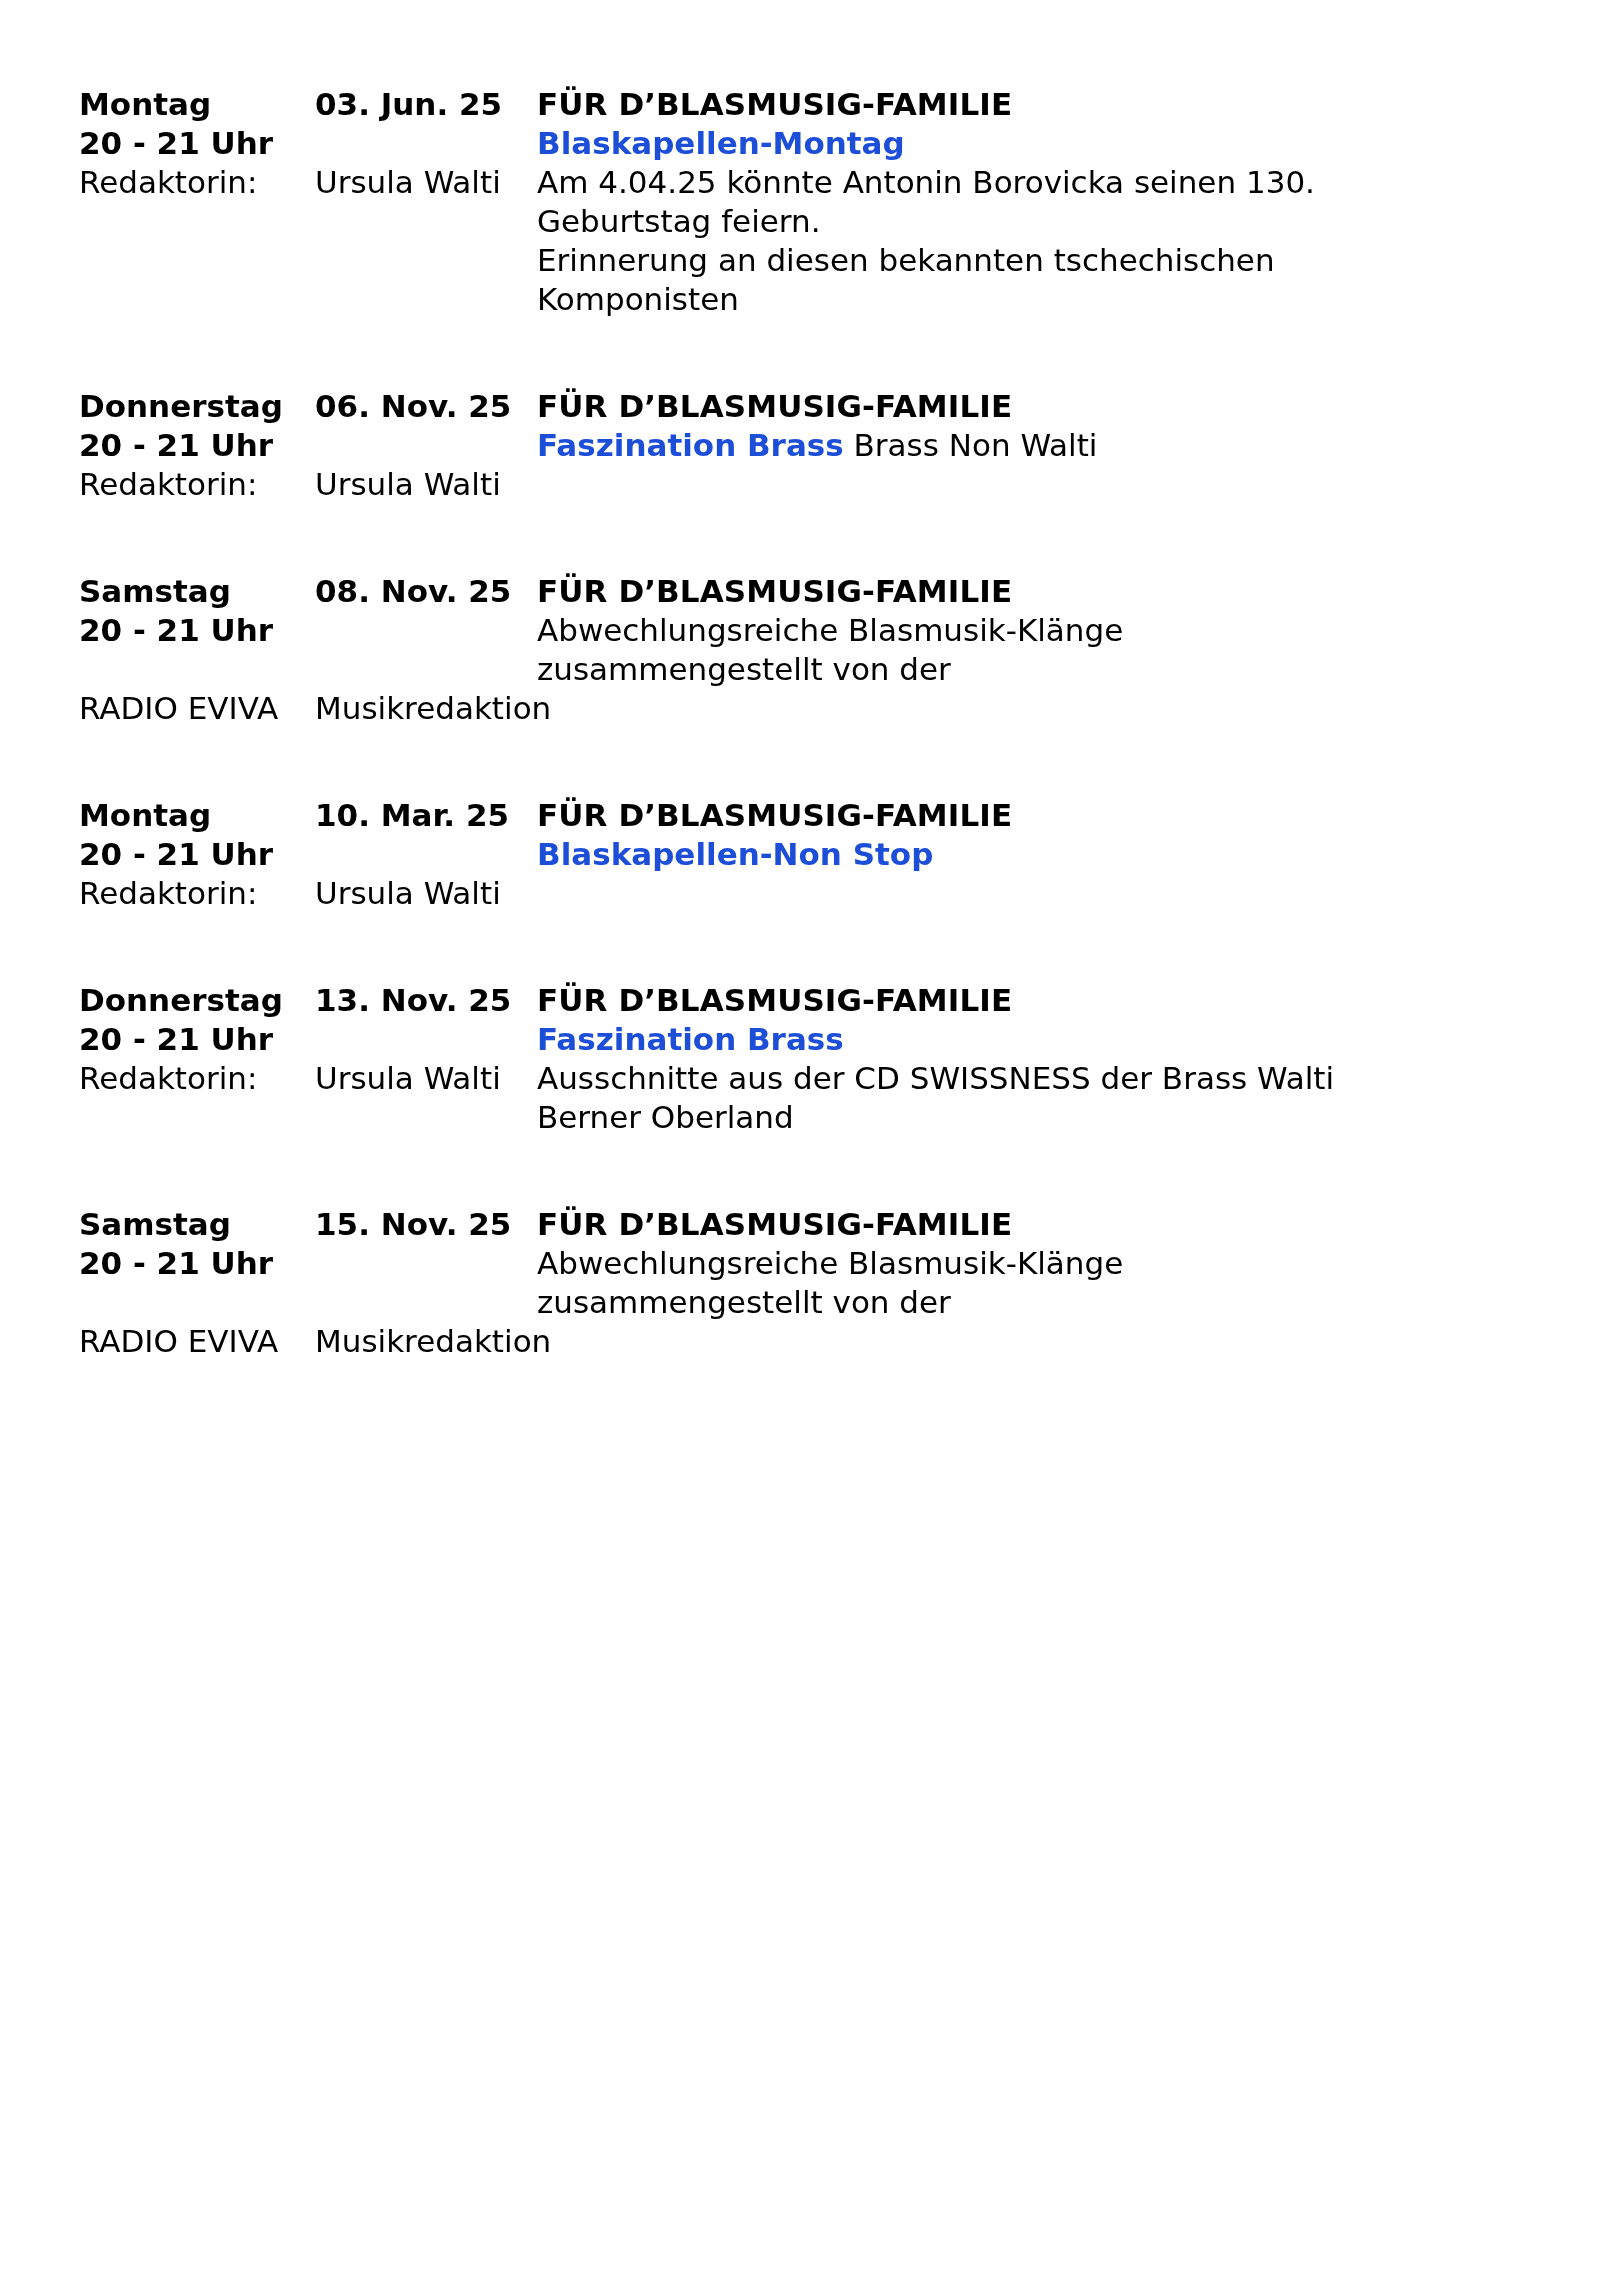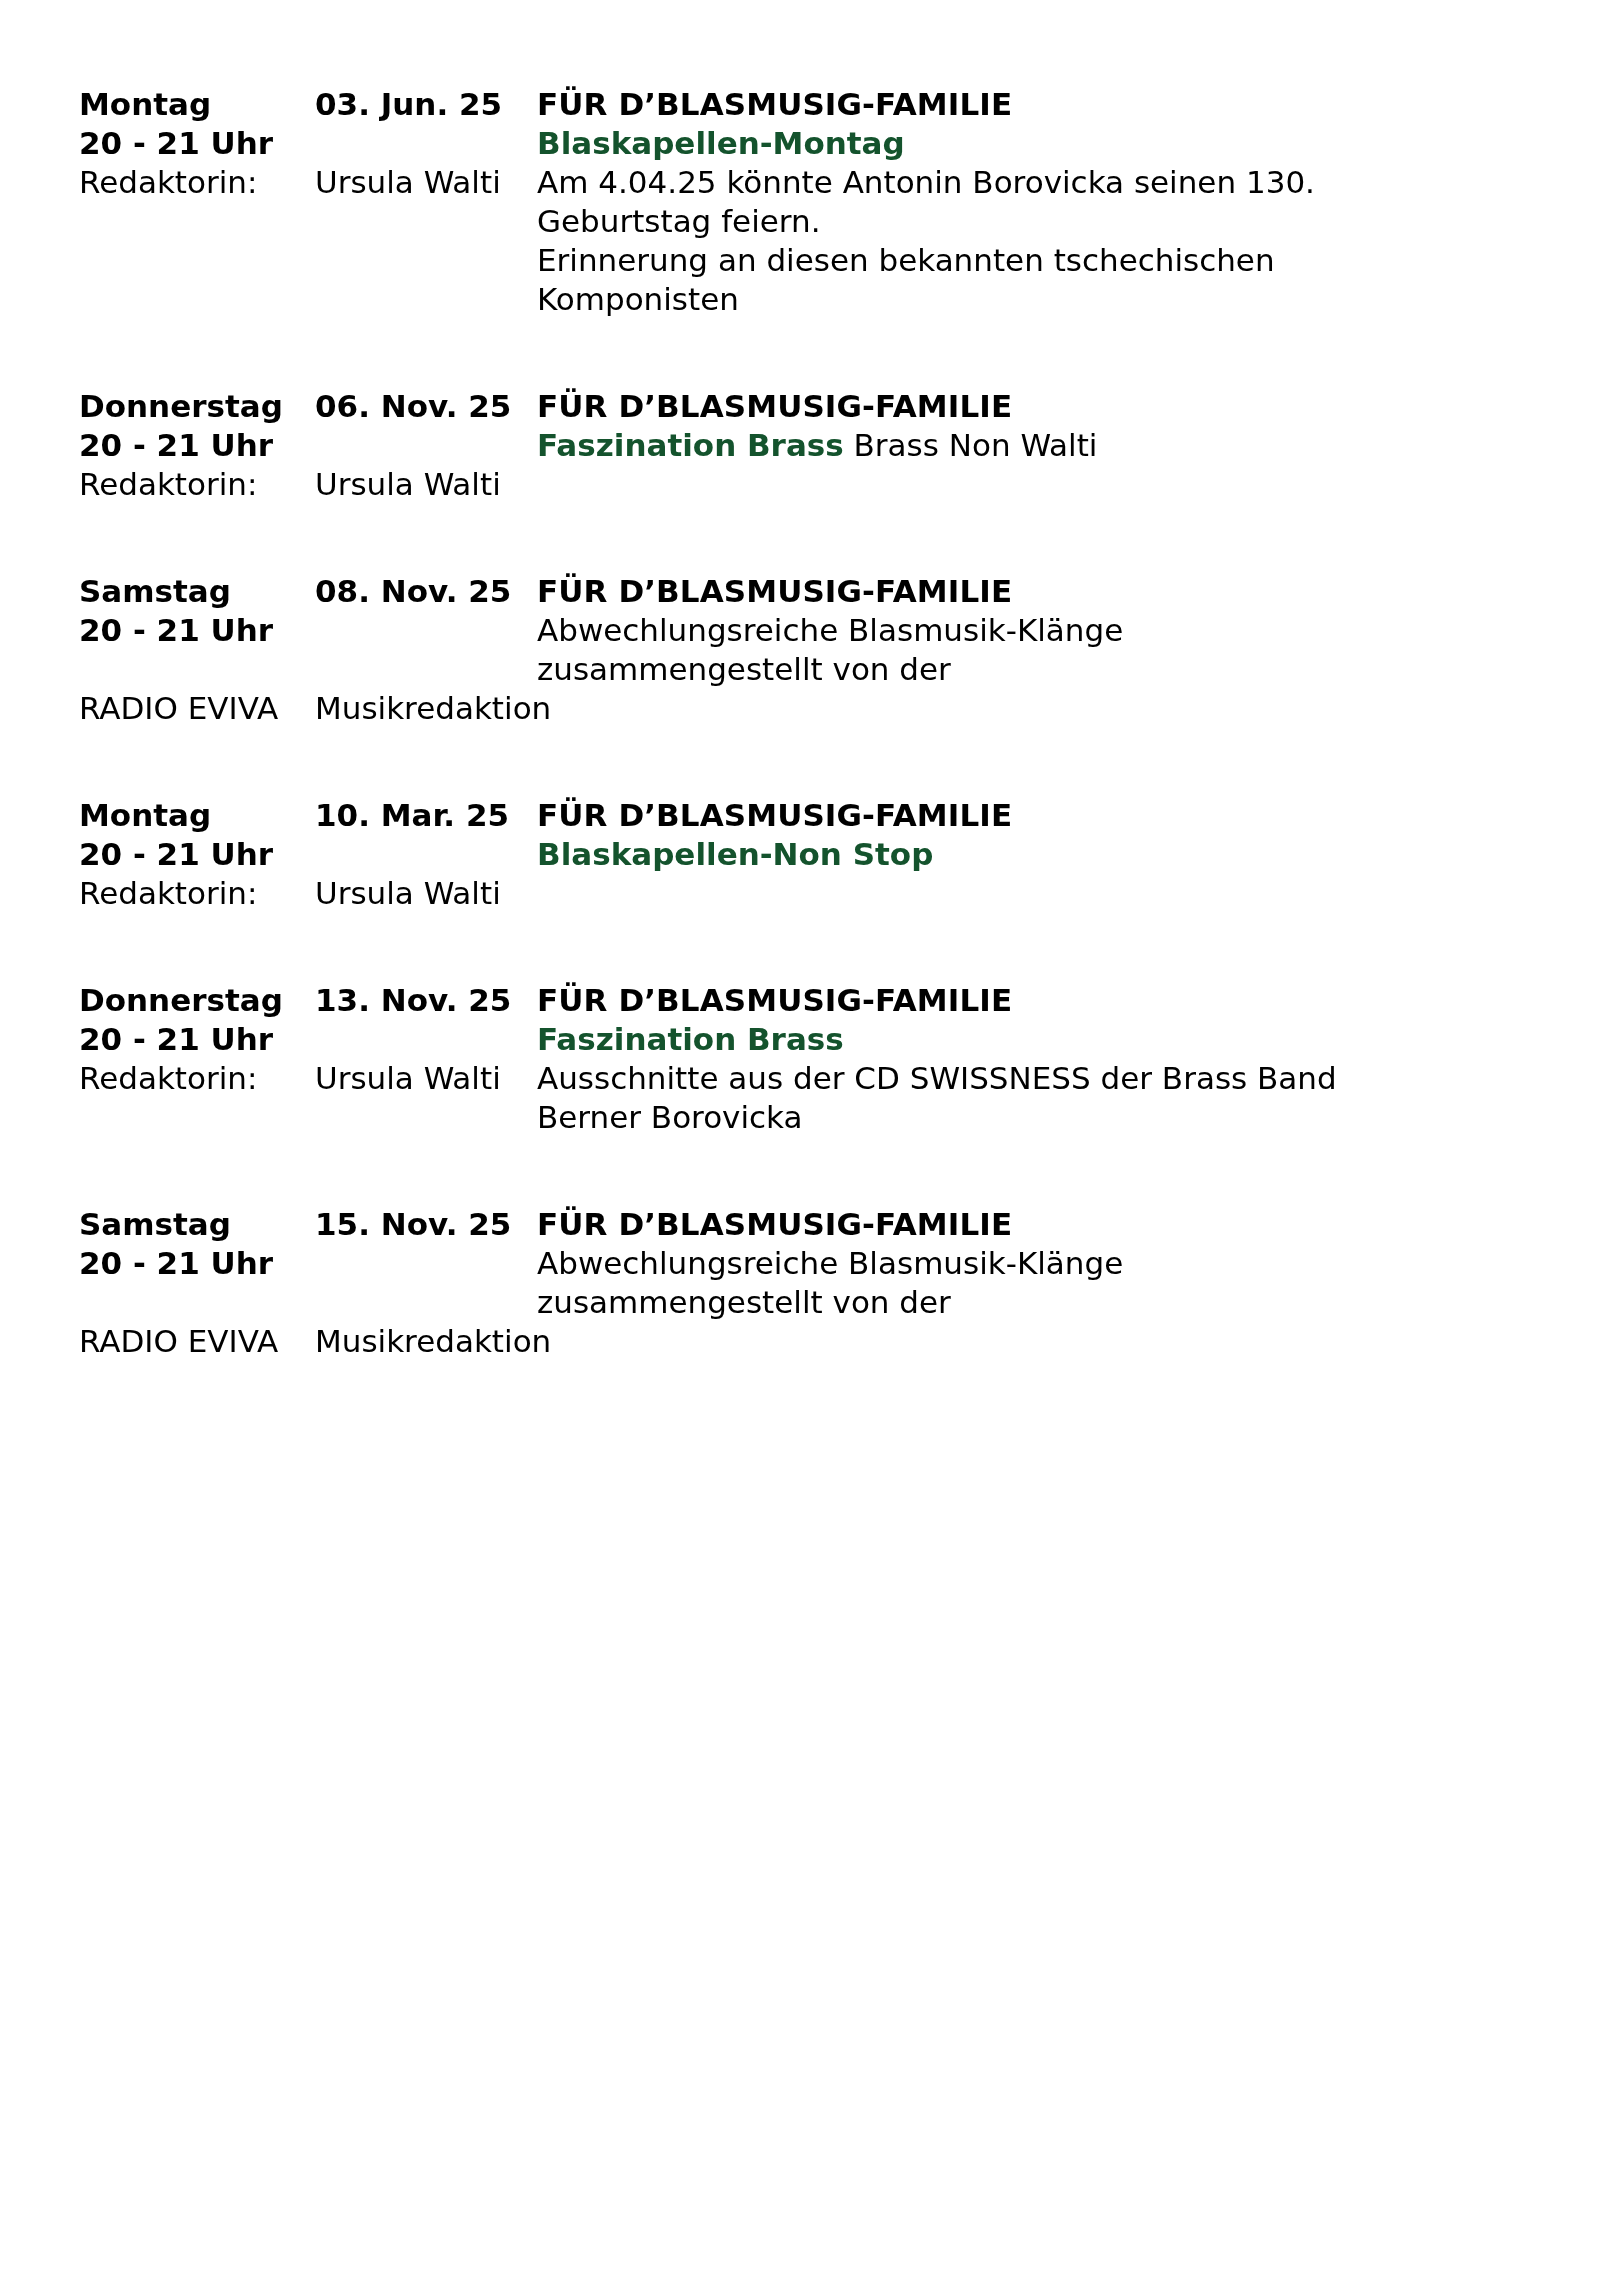--- a/index.html
+++ b/index.html
@@ -43,21 +43,21 @@
     line-height: 39px;
     white-space: pre-wrap;
     min-height: 39px;
   }
 
   .c1 { grid-column: 1; }
   .c2 { grid-column: 2; }
   .c3 { grid-column: 3; }
 
   .bold { font-weight: bold; }
-  .green { color: #14532d; font-weight: bold; }
+  .green { color: #1d4ed8; font-weight: bold; }
   .upper-title { font-weight: bold; letter-spacing: 0.1px; }
 
   .desc { font-weight: normal; }
 
   
   .cell.empty::after { content: "\00a0"; }
 </style>
 </head>
 <body>
 
@@ -112,21 +112,21 @@
       </div>
       <div class="entry">
         <div class="cell c1 bold">Donnerstag</div>
         <div class="cell c2 bold">13. Nov. 25</div>
         <div class="cell c3 upper-title">FÜR D’BLASMUSIG-FAMILIE</div>
         <div class="cell c1 bold">20 - 21 Uhr</div>
         <div class="cell c2 empty"></div>
         <div class="cell c3"><span class="green">Faszination Brass</span><span class="desc"></span></div>
         <div class="cell c1">Redaktorin:</div>
         <div class="cell c2">Ursula Walti</div>
-        <div class="cell c3 desc">Ausschnitte aus der CD SWISSNESS der Brass Band Berner Borovicka</div>
+        <div class="cell c3 desc">Ausschnitte aus der CD SWISSNESS der Brass Walti Berner Oberland</div>
       </div>
       <div class="entry">
         <div class="cell c1 bold">Samstag</div>
         <div class="cell c2 bold">15. Nov. 25</div>
         <div class="cell c3 upper-title">FÜR D’BLASMUSIG-FAMILIE</div>
         <div class="cell c1 bold">20 - 21 Uhr</div>
         <div class="cell c2 empty"></div>
         <div class="cell c3"><span class="green"></span><span class="desc">Abwechlungsreiche Blasmusik-Klänge zusammengestellt von der</span></div>
         <div class="cell c1">RADIO EVIVA</div>
         <div class="cell c2">Musikredaktion</div>

